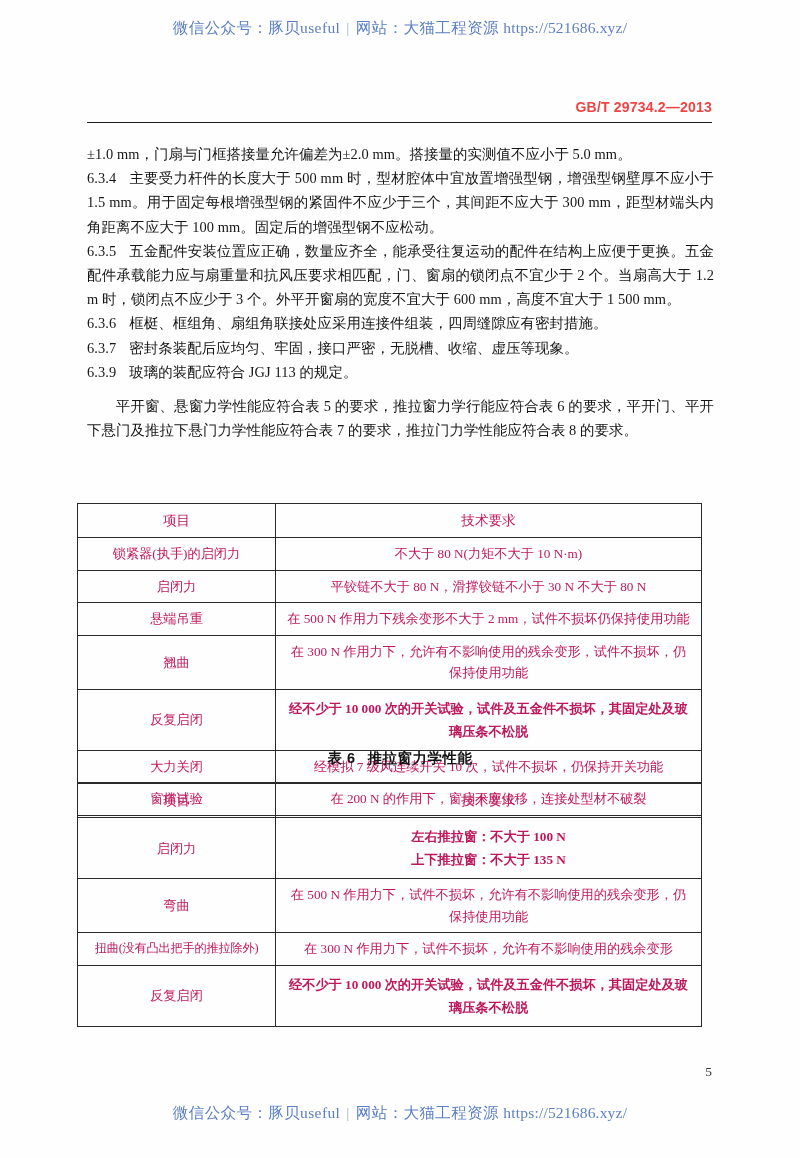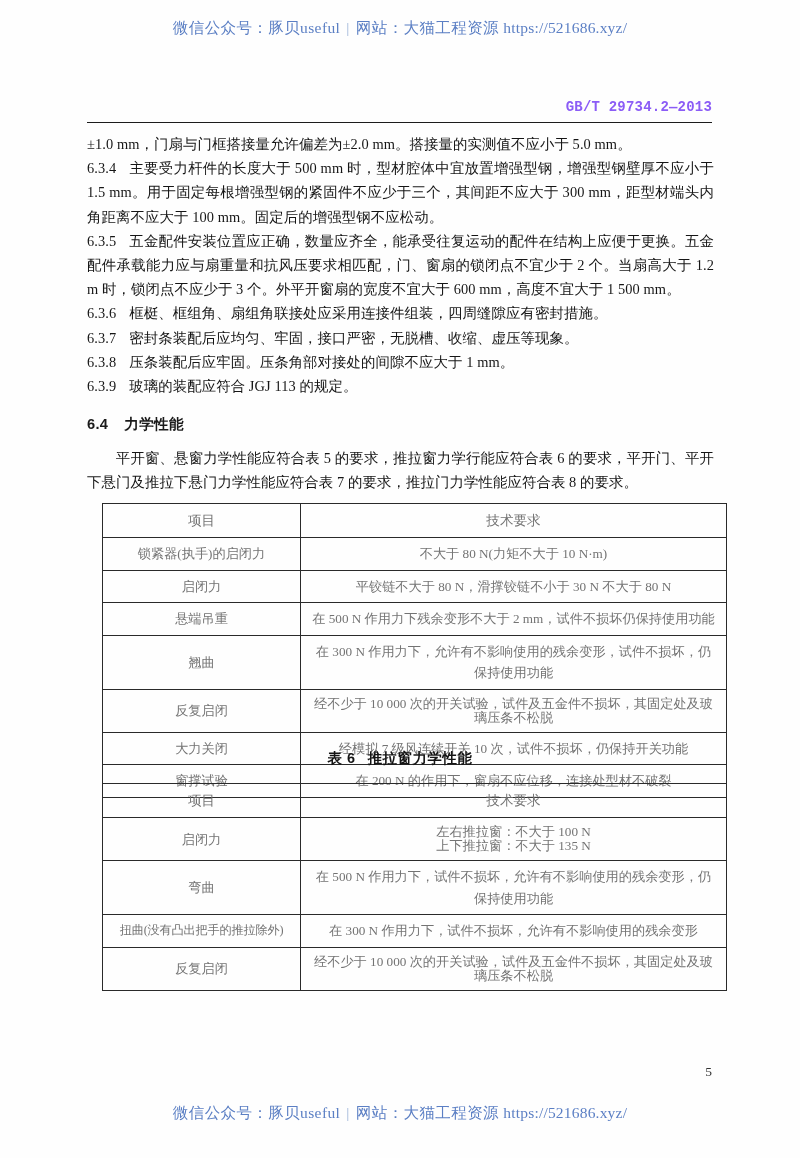--- a/index.html
+++ b/index.html
@@ -38,41 +38,41 @@
   .watermark .wm-url {
     font-family: "Liberation Serif", "DejaVu Serif", serif;
     letter-spacing: 0.2px;
   }
 
   
   .std-no {
     position: absolute;
     top: 99px;
     right: 88px;
-    font-family: Liberation Mono, monospace;
+    font-family: Liberation Sans, sans-serif;
     font-size: 14px;
     font-weight: bold;
     letter-spacing: 0.2px;
-    color: #8b5cf6;
+    color: #ef4444;
   }
   .head-rule {
     position: absolute;
     top: 122px;
     left: 87px;
     width: 625px;
     height: 1px;
     background: #1c1c1c;
   }
 
   
   .body-block {
     position: absolute;
     left: 87px;
     width: 627px;
-    top: 132px;
+    top: 142px;
   }
   p.para {
     margin: 0 0 0 0;
     font-size: 14.4px;
     line-height: 24.2px;
     text-align: justify;
     text-justify: inter-ideograph;
     color: #151515;
     letter-spacing: 0.1px;
   }
@@ -102,25 +102,25 @@
     font-weight: bold;
     font-family: "Liberation Sans", "DejaVu Sans", sans-serif;
     letter-spacing: 0.6px;
     color: #141414;
   }
   .tbl-caption .cap-gap { padding: 0 6px; }
 
   
   .std-table {
     position: absolute;
-    left: 102px;
+    left: 77px;
     width: 625px;
     border-collapse: collapse;
     font-size: 13.2px;
-    color: #737373;
+    color: #be185d;
     table-layout: fixed;
   }
   .std-table td, .std-table th {
     border: 1px solid #2a2a2a;
     padding: 0;
     vertical-align: middle;
     font-weight: normal;
   }
   .std-table .c-item {
     width: 185px;
@@ -132,21 +132,21 @@
     text-align: center;
     padding: 5px 10px 5px 10px;
     line-height: 21.5px;
   }
   .std-table thead td {
     text-align: center;
     padding: 6px 6px;
     font-size: 13.6px;
     line-height: 21px;
   }
-  .std-table .two-line { line-height: 14px; }
+  .std-table .two-line { line-height: 23px; font-weight: bold; }
   .std-table .small-item {
     font-size: 12.2px;
     letter-spacing: -0.2px;
   }
   .std-table tr.tall .c-item,
   .std-table tr.tall .c-req { padding-top: 7px; padding-bottom: 7px; }
 
   
   .page-num {
     position: absolute;
@@ -173,25 +173,23 @@
     <p class="para"><span>±1.0 mm，门扇与门框搭接量允许偏差为±2.0 mm。搭接量的实测值不应小于 5.0 mm。</span></p>
 
     <p class="para"><span class="cl">6.3.4</span><span>主要受力杆件的长度大于 500 mm 时，型材腔体中宜放置增强型钢，增强型钢壁厚不应小于 1.5 mm。用于固定每根增强型钢的紧固件不应少于三个，其间距不应大于 300 mm，距型材端头内角距离不应大于 100 mm。固定后的增强型钢不应松动。</span></p>
 
     <p class="para"><span class="cl">6.3.5</span><span>五金配件安装位置应正确，数量应齐全，能承受往复运动的配件在结构上应便于更换。五金配件承载能力应与扇重量和抗风压要求相匹配，门、窗扇的锁闭点不宜少于 2 个。当扇高大于 1.2 m 时，锁闭点不应少于 3 个。外平开窗扇的宽度不宜大于 600 mm，高度不宜大于 1 500 mm。</span></p>
 
     <p class="para"><span class="cl">6.3.6</span><span>框梃、框组角、扇组角联接处应采用连接件组装，四周缝隙应有密封措施。</span></p>
 
     <p class="para"><span class="cl">6.3.7</span><span>密封条装配后应均匀、牢固，接口严密，无脱槽、收缩、虚压等现象。</span></p>
 
-    <p class="para"><span class="cl">6.3.8</span><span>压条装配后应牢固。压条角部对接处的间隙不应大于 1 mm。</span></p>
 
     <p class="para"><span class="cl">6.3.9</span><span>玻璃的装配应符合 JGJ 113 的规定。</span></p>
 
-    <h3 class="clause-head"><span class="num">6.4</span><span>力学性能</span></h3>
 
     <p class="para indent" style="margin-top:10px"><span>平开窗、悬窗力学性能应符合表 5 的要求，推拉窗力学行能应符合表 6 的要求，平开门、平开下悬门及推拉下悬门力学性能应符合表 7 的要求，推拉门力学性能应符合表 8 的要求。</span></p>
   </div>
 
 
   <table class="std-table" style="top:503px">
     <thead>
       <tr>
         <td class="c-item">项目</td>
         <td>技术要求</td>

